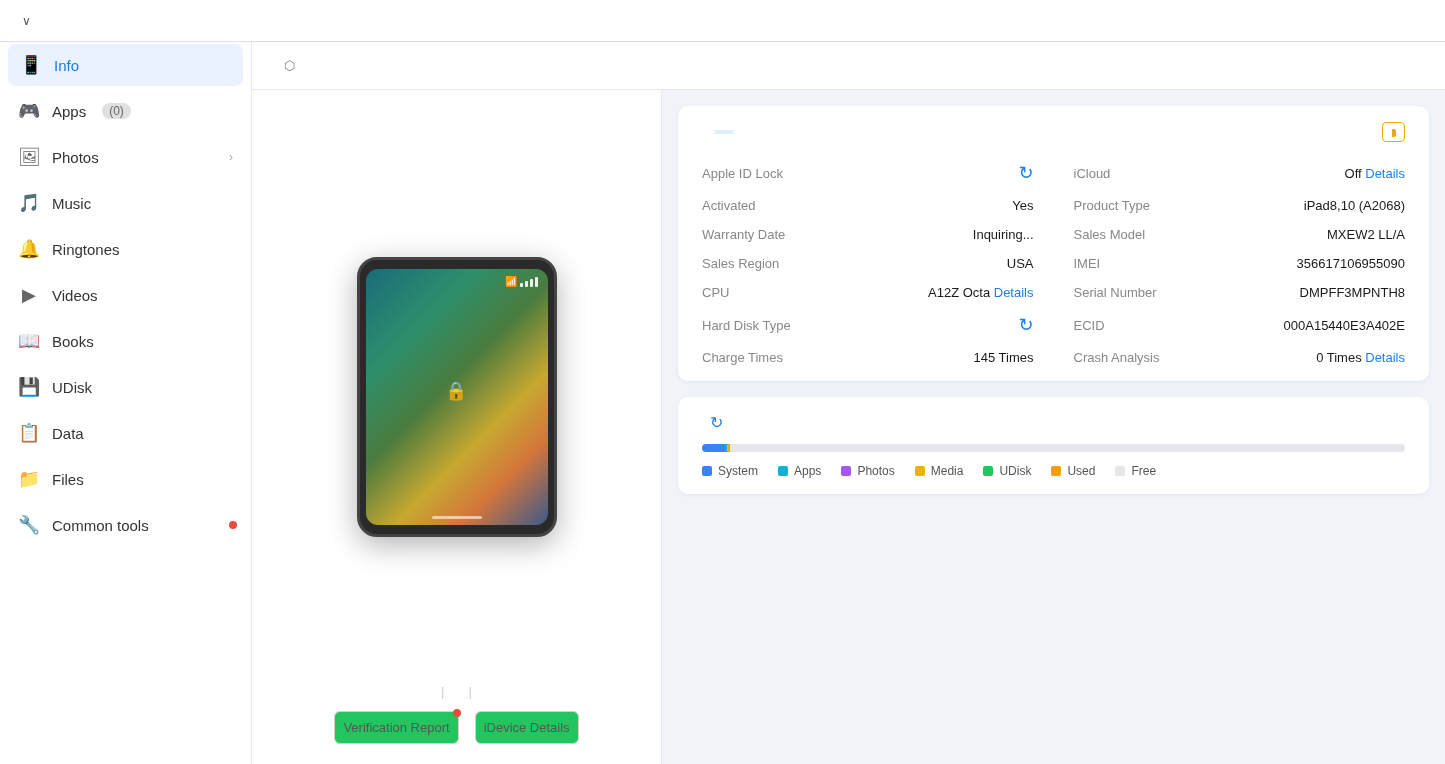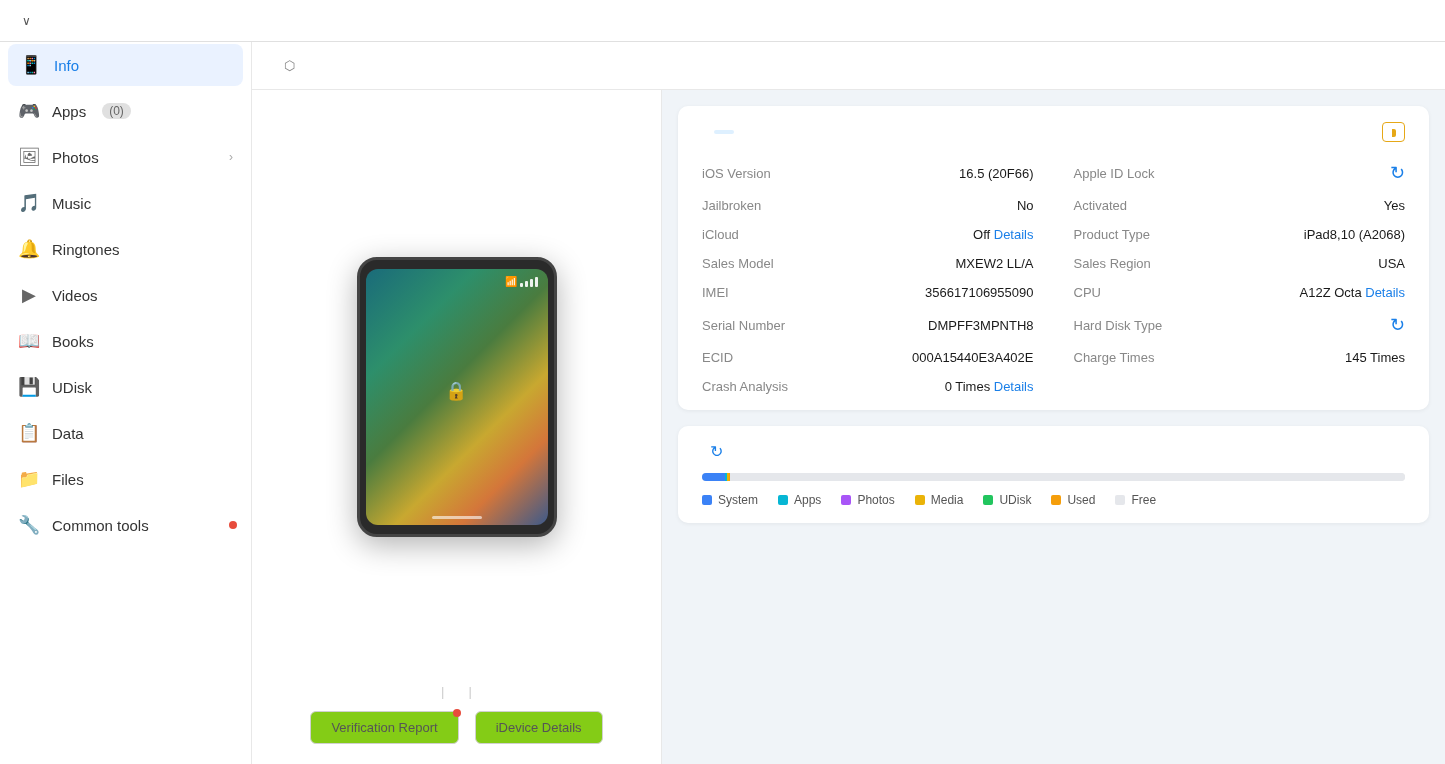--- a/index.html
+++ b/index.html
@@ -175,25 +175,25 @@
     .device-action-sep { color: #ccc; }
     .device-report-btns {
       display: flex;
       gap: 16px;
       width: 100%;
       justify-content: center;
     }
     .report-btn {
       border: 1px solid #d0d0d0;
       border-radius: 6px;
-      padding: 8px 20px;
+      padding: 8px 8px;
       font-size: 13px;
       color: #555;
       cursor: pointer;
-      background: #84cc16;
+      background: #22c55e;
       position: relative;
       white-space: nowrap;
     }
     .report-btn .red-dot {
       width: 8px;
       height: 8px;
       background: #e74c3c;
       border-radius: 50%;
       position: absolute;
       top: -3px;
@@ -435,45 +435,41 @@
               <span class="battery-badge">
                 <span></span>
                 <span class="battery-terminal"></span>
               </span>
             </span>
           </div>
 
           <div style="display: grid; grid-template-columns: 1fr 1fr; gap: 14px 40px;">
 
             <div class="info-row">
-              <span class="info-label">iOS Version</span>
-              <span class="info-value">16.5 (20F66)</span>
-            </div>
-            <div class="info-row">
               <span class="info-label">Apple ID Lock</span>
               <span class="info-value loading spin">↻</span>
             </div>
 
             <div class="info-row">
-              <span class="info-label">Jailbroken</span>
-              <span class="info-value">No</span>
-            </div>
+              <span class="info-label">iCloud</span>
+              <span class="info-value">Off <span class="blue" style="color:#1a7fe8;cursor:pointer;">Details</span></span>
+            </div>
+
             <div class="info-row">
               <span class="info-label">Activated</span>
               <span class="info-value">Yes</span>
             </div>
 
             <div class="info-row">
-              <span class="info-label">iCloud</span>
-              <span class="info-value">Off <span class="blue" style="color:#1a7fe8;cursor:pointer;">Details</span></span>
-            </div>
-
-            <div class="info-row">
               <span class="info-label">Product Type</span>
               <span class="info-value">iPad8,10 (A2068)</span>
+            </div>
+            <div class="info-row">
+              <span class="info-label">Warranty Date</span>
+              <span class="info-value">Inquiring...</span>
             </div>
 
             <div class="info-row">
               <span class="info-label">Sales Model</span>
               <span class="info-value">MXEW2 LL/A</span>
             </div>
             <div class="info-row">
               <span class="info-label">Sales Region</span>
               <span class="info-value">USA</span>
             </div>

